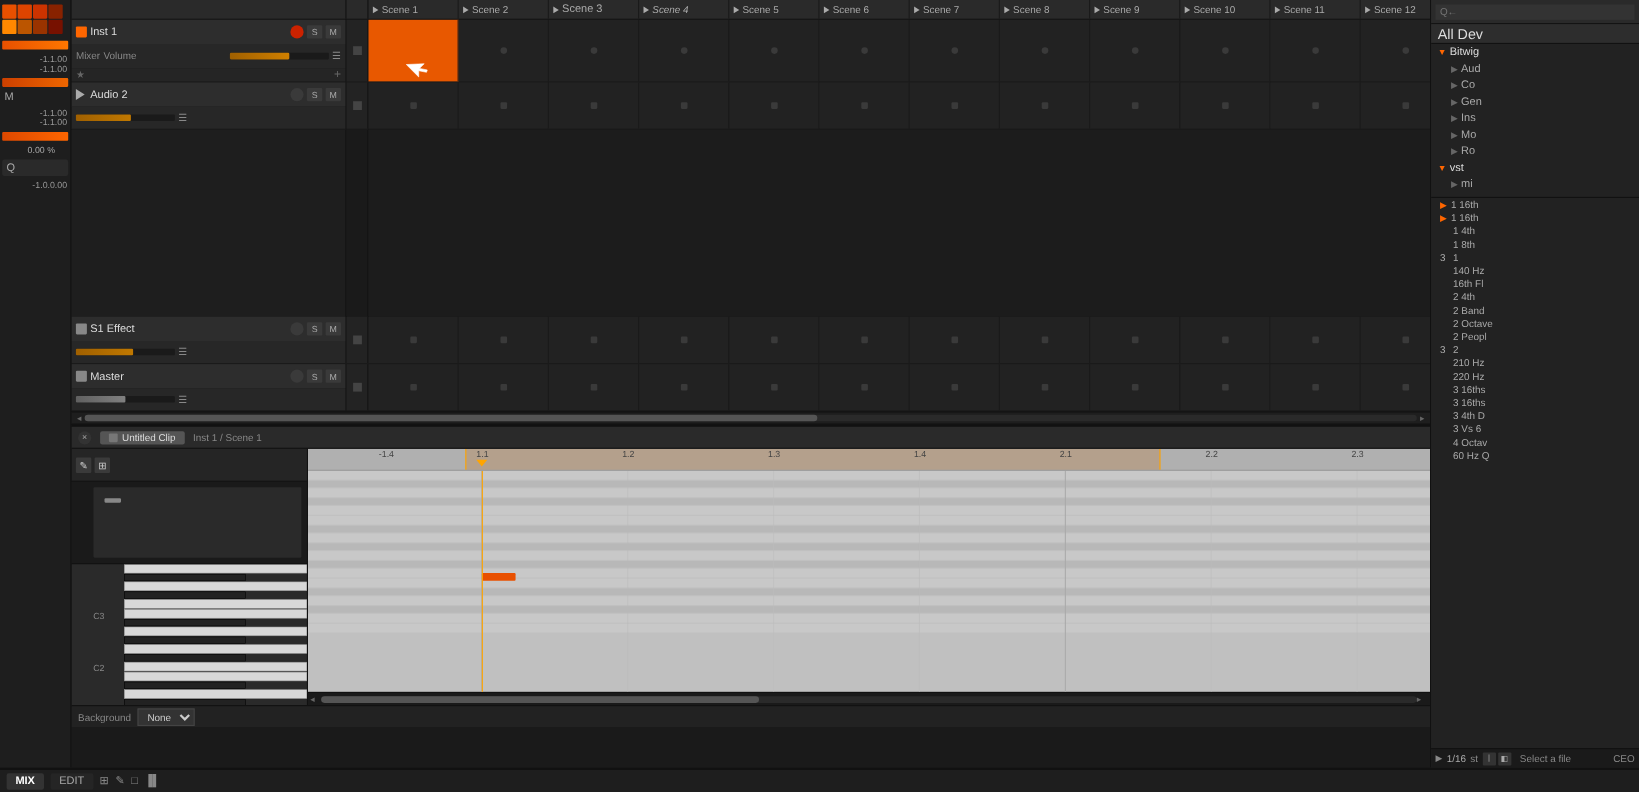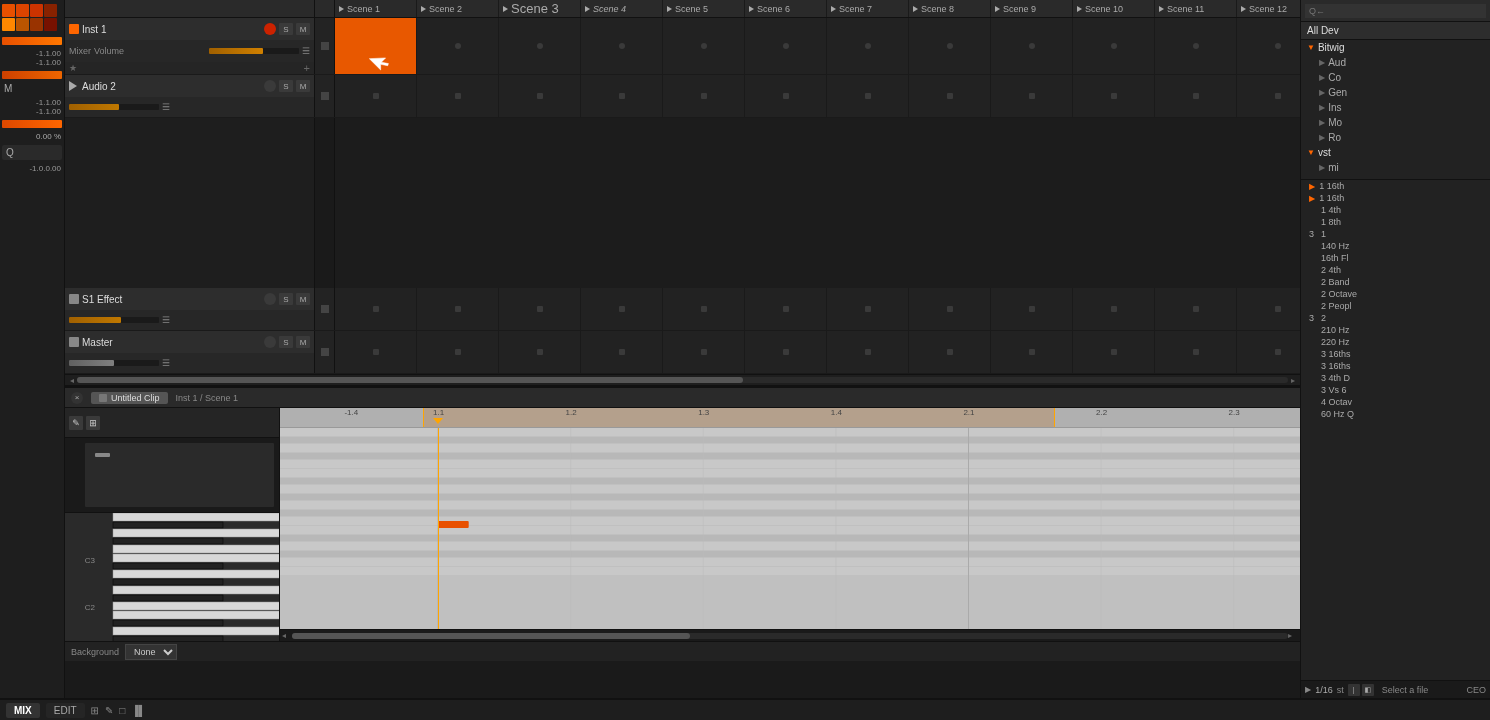--- a/index.html
+++ b/index.html
@@ -65,21 +65,21 @@
 
       <div style="font-size:10px;color:#aaa;padding:2px 4px;">M</div>
 
       <div style="padding:2px 3px;">
         <div style="font-size:8px;color:#999;text-align:right;">-1.1.00</div>
         <div style="font-size:8px;color:#999;text-align:right;">-1.1.00</div>
       </div>
 
       <div style="height:8px;background:linear-gradient(to right,#dd4800,#ff6600);margin:2px;border-radius:1px;"></div>
 
-      <div style="font-size:8px;color:#aaa;padding:2px 3px;text-align:right;">0.00 %</div>
+      <div style="font-size:8px;color:#aaa;padding:2px 14px;text-align:right;">0.00 %</div>
       <div style="font-size:10px;color:#aaa;padding:2px 4px;background:#2a2a2a;margin:2px;border-radius:2px;cursor:pointer;">Q</div>
 
       <div style="padding:2px 3px;">
         <div style="font-size:8px;color:#999;text-align:right;">-1.0.0.00</div>
       </div>
     </div>
 
     <div style="display:flex;flex-direction:column;flex:1;overflow:hidden;">
 
       <div style="height:18px;display:flex;background:#2a2a2a;border-bottom:1px solid #111;flex-shrink:0;">
@@ -89,21 +89,21 @@
         <div style="width:20px;flex-shrink:0;border-right:1px solid #111;"></div>
 
         <div style="width:82px;flex-shrink:0;border-right:1px solid #1a1a1a;font-size:9px;color:#aaa;display:flex;align-items:center;padding:0 4px;gap:3px;cursor:pointer;">
           <div style="width:0;height:0;border-top:3px solid transparent;border-bottom:3px solid transparent;border-left:5px solid #aaa;"></div>
           <span>Scene 1</span>
         </div>
         <div style="width:82px;flex-shrink:0;border-right:1px solid #1a1a1a;font-size:9px;color:#aaa;display:flex;align-items:center;padding:0 4px;gap:3px;cursor:pointer;">
           <div style="width:0;height:0;border-top:3px solid transparent;border-bottom:3px solid transparent;border-left:5px solid #aaa;"></div>
           <span>Scene 2</span>
         </div>
-        <div style="width:82px;flex-shrink:0;border-right:1px solid #1a1a1a;font-size:13px;color:#aaa;display:flex;align-items:center;padding:0 4px;gap:3px;cursor:pointer;">
+        <div style="width:82px;flex-shrink:0;border-right:1px solid #1a1a1a;font-size:10px;color:#aaa;display:flex;align-items:center;padding:0 4px;gap:3px;cursor:pointer;">
           <div style="width:0;height:0;border-top:3px solid transparent;border-bottom:3px solid transparent;border-left:5px solid #aaa;"></div>
           <span>Scene 3</span>
         </div>
         <div style="width:82px;flex-shrink:0;border-right:1px solid #1a1a1a;font-size:9px;color:#aaa;display:flex;align-items:center;padding:0 4px;gap:3px;cursor:pointer;font-style:italic;">
           <div style="width:0;height:0;border-top:3px solid transparent;border-bottom:3px solid transparent;border-left:5px solid #aaa;"></div>
           <span>Scene 4</span>
         </div>
         <div style="width:82px;flex-shrink:0;border-right:1px solid #1a1a1a;font-size:9px;color:#aaa;display:flex;align-items:center;padding:0 4px;gap:3px;cursor:pointer;">
           <div style="width:0;height:0;border-top:3px solid transparent;border-bottom:3px solid transparent;border-left:5px solid #aaa;"></div>
           <span>Scene 5</span>
@@ -543,21 +543,21 @@
       </div>
 
     </div>
 
     <div style="width:190px;flex-shrink:0;background:#252525;border-left:1px solid #111;display:flex;flex-direction:column;overflow:hidden;">
 
       <div style="height:22px;background:#2a2a2a;border-bottom:1px solid #111;display:flex;align-items:center;padding:0 4px;gap:3px;">
         <input type="text" style="flex: 1 1 0%; background: rgb(51, 51, 51); border: none; color: rgb(204, 204, 204); font-size: 9px; padding: 2px 4px; outline: none;" placeholder="Q←">
       </div>
 
-      <div style="height:18px;background:#2d2d2d;border-bottom:1px solid #111;display:flex;align-items:center;padding:0 6px;font-size:10px;color:#ddd;cursor:pointer;text-align:right;">
+      <div style="height:18px;background:#2d2d2d;border-bottom:1px solid #111;display:flex;align-items:center;padding:0 6px;font-size:13px;color:#ddd;cursor:pointer;text-align:right;">
         <span>All Dev</span>
       </div>
 
       <div style="flex:1;overflow-y:auto;background:#222;">
 
         <div style="padding:2px 6px;font-size:10px;color:#ddd;cursor:pointer;display:flex;align-items:center;gap:3px;">
           <span style="font-size:8px;color:#ff6600;">▼</span>
           <span>Bitwig</span>
         </div>
         <div style="padding:2px 6px 2px 18px;font-size:10px;color:#aaa;cursor:pointer;display:flex;align-items:center;gap:3px;">

